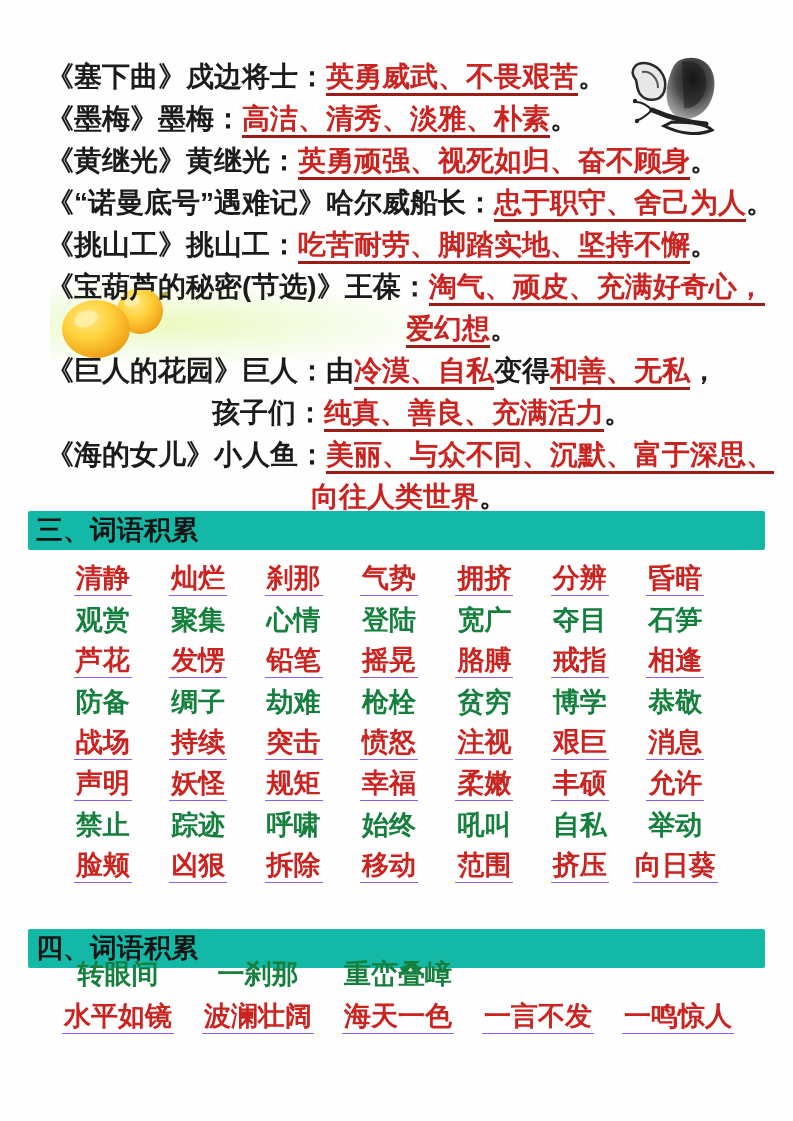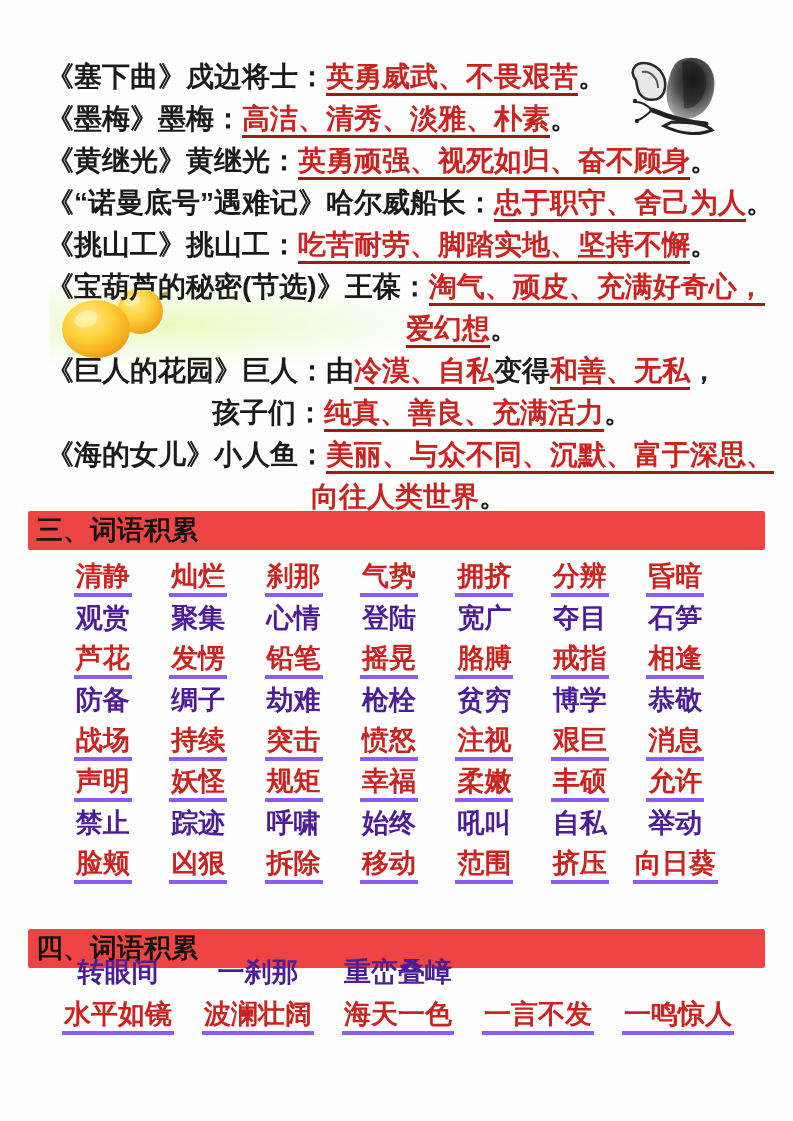--- a/index.html
+++ b/index.html
@@ -11,37 +11,37 @@
     color:#1b1b1b;
   }
   
   #trait-lines{position:absolute;top:56px;left:46px;right:10px;}
   .trait-line{height:42px;line-height:42px;font-size:28px;white-space:nowrap;}
   .seg-black{color:#1b1b1b;margin-top:24px;}
   .seg-red{color:#cb2420;border-bottom:3px solid #9a1d18;padding-bottom:1px;}
   
   .section-bar{
     position:absolute;left:28px;width:737px;height:39px;
-    background:#ef4444;border-radius:2px;
+    background:#14b8a6;border-radius:2px;
     font-size:27px;line-height:39px;padding-left:8px;box-sizing:border-box;
     color:#141414;
   }
   #section-bar-3{top:511px;}
   #section-bar-4{top:929px;}
   
   .word-grid{position:absolute;}
   #grid3{top:558px;left:55px;width:668px;}
   #grid4{top:952px;left:48px;width:700px;}
   .grid-row{display:grid;align-items:center;}
   #grid3 .grid-row{grid-template-columns:repeat(7,1fr);height:41px;}
   #grid4 .grid-row{grid-template-columns:repeat(5,1fr);height:43px;}
   .word-cell{text-align:center;font-size:27px;}
   .word-cell span{display:inline-block;line-height:32px;}
-  .word-red span{color:#cb2420;border-bottom:4px solid #8b5cf6;padding:0 2px 1px 2px;text-align:right;}
-  .word-black span{color:#4c1d95;font-family:Liberation Mono, monospace;}
+  .word-red span{color:#cb2420;border-bottom:1px solid #8b5cf6;padding:0 2px 1px 2px;text-align:right;}
+  .word-black span{color:#15803d;}
   
   #gourd-glow{
     position:absolute;left:50px;top:282px;width:390px;height:84px;
     background:radial-gradient(ellipse at 30% 50%,rgba(228,248,170,.75) 0%,rgba(235,250,205,.45) 45%,rgba(255,255,255,0) 75%);
     pointer-events:none;
   }
   #gourd-illustration{position:absolute;left:60px;top:287px;}
   #butterfly-illustration{position:absolute;left:622px;top:52px;}
 </style>
 </head>

